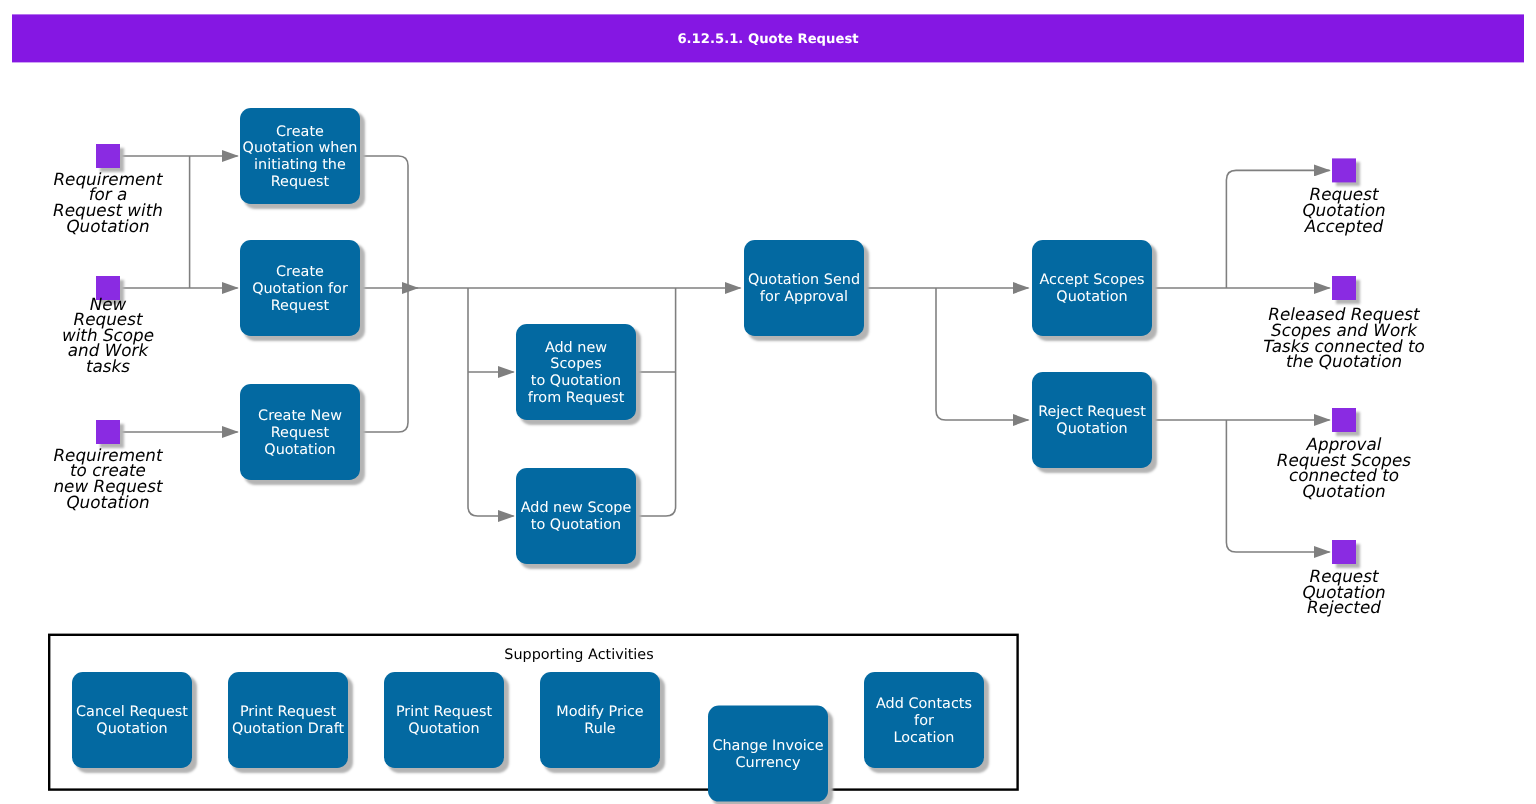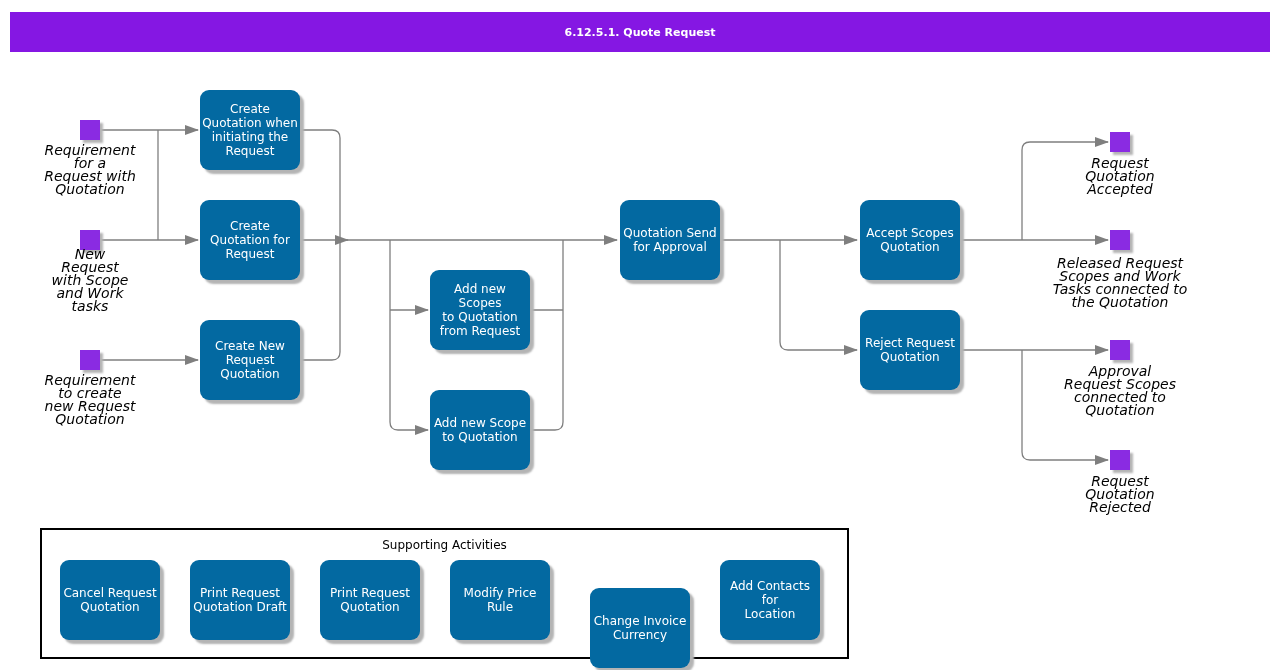--- a/index.html
+++ b/index.html
@@ -30,21 +30,21 @@
   .event-label{
     position:absolute;color:#000000;font-size:14px;line-height:13px;
     text-align:center;white-space:pre-line;font-style:italic;
   }
   .frame{
     position:absolute;left:40px;top:528px;width:809px;height:131px;
     border:2px solid #000000;box-sizing:border-box;
   }
   .frame-title{
     position:absolute;left:40px;top:538px;width:809px;text-align:center;
-    color:#000000;font-size:12px;
+    color:#000000;font-size:12px;padding-left:38px;
   }
 </style>
 </head>
 <body>
 
 <div class="canvas">
 
   <div class="titlebar">
     <span>6.12.5.1. Quote Request</span>
   </div>

